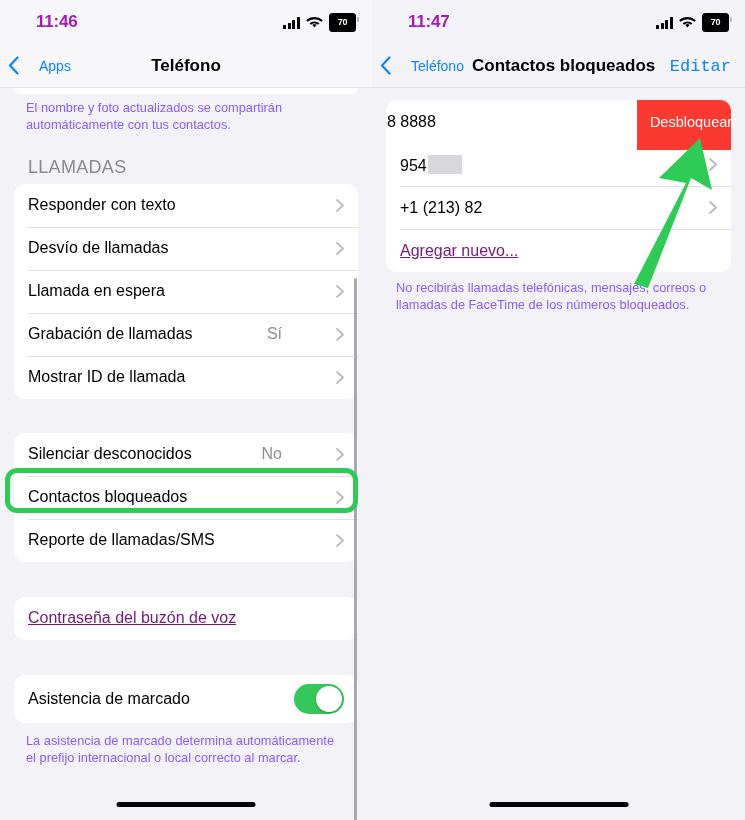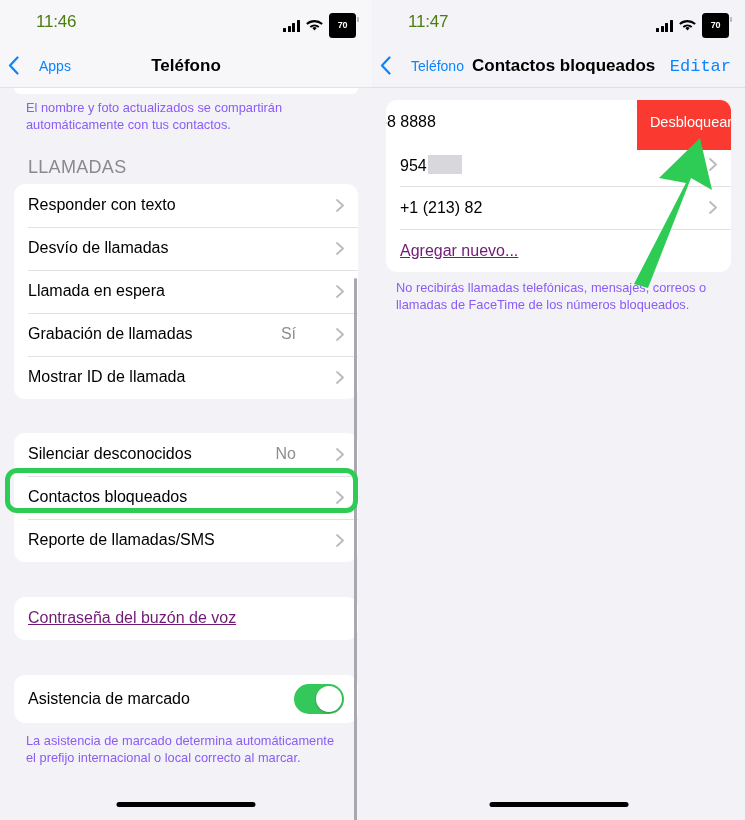--- a/index.html
+++ b/index.html
@@ -26,37 +26,37 @@
   .statusbar {
     position: relative;
     height: 44px;
     background: #f7f7fa;
     display: flex;
     align-items: center;
   }
   .panel.right .statusbar { background: #f4f4f8; }
   .status-time {
     position: absolute; left: 36px; top: 12px;
-    font-size: 17px; font-weight: normal; color: #4d7c0f;
+    font-size: 17px; font-weight: bold; color: #a21caf;
     letter-spacing: -0.2px;
   }
   .status-right {
     position: absolute; right: 16px; top: 13px;
     display: flex; align-items: center; gap: 6px;
   }
   .cell-bars { display: flex; align-items: flex-end; gap: 1.6px; height: 12px; }
   .cell-bars i { display: block; width: 3px; background: #000; border-radius: 0.5px; }
   .cell-bars i:nth-child(1) { height: 4px; }
   .cell-bars i:nth-child(2) { height: 6px; }
   .cell-bars i:nth-child(3) { height: 9px; }
   .cell-bars i:nth-child(4) { height: 12px; }
   .wifi-icon { width: 17px; height: 13px; position: relative; }
   .wifi-icon svg { display: block; }
   .battery {
-    position: relative; width: 27px; height: 25px;
+    position: relative; width: 27px; height: 19px;
     border-radius: 3.5px; background: #000;
     display: flex; align-items: center; justify-content: center;
   }
   .battery .pct {
     font-size: 9px; font-weight: bold; color: #fff; letter-spacing: -0.3px;
     line-height: 1;
   }
   .battery::after {
     content: ""; position: absolute; right: -3px; top: 4px;
     width: 2px; height: 5px; background: #b9b9c0; border-radius: 0 1px 1px 0;
@@ -109,21 +109,21 @@
     padding: 0 14px 0 14px;
     cursor: pointer;
     gap: 36px;
   }
   .row + .row::before {
     content: ""; position: absolute; left: 14px; right: 0; top: 0;
     height: 1px; background: #e2e2e6;
   }
   .row .label { font-size: 16px; color: #000; flex: 1; }
   .row .label.blue { color: #701a75; text-decoration: underline; }
-  .row .value { font-size: 16px; color: #8e8e93; margin-right: 4px; text-align: right; }
+  .row .value { font-size: 16px; color: #8e8e93; margin-right: 18px; text-align: right; }
   .chev-r {
     width: 8px; height: 13px; flex: none; opacity: 0.35;
   }
   .section-head {
     font-size: 18px; color: #8a8a8e; letter-spacing: 0.3px;
     padding: 0 0 6px 28px; text-transform: uppercase;
   }
   .footnote {
     font-size: 12.8px; color: #8b5cf6; line-height: 1.32;
     padding: 6px 30px 0 26px;

